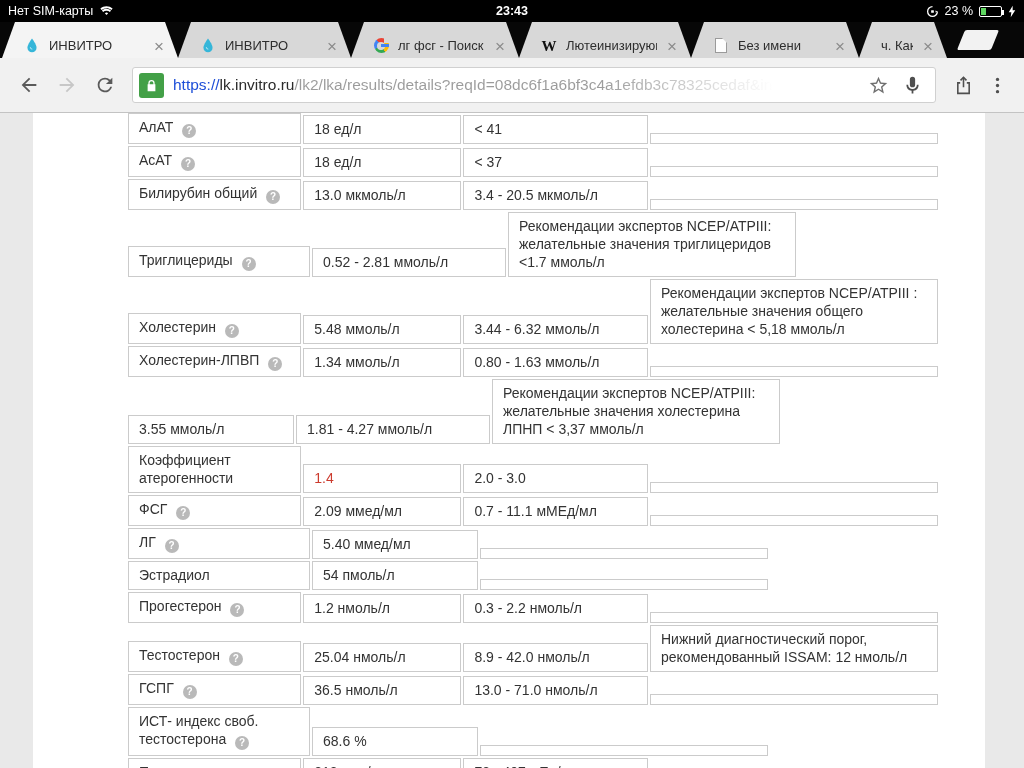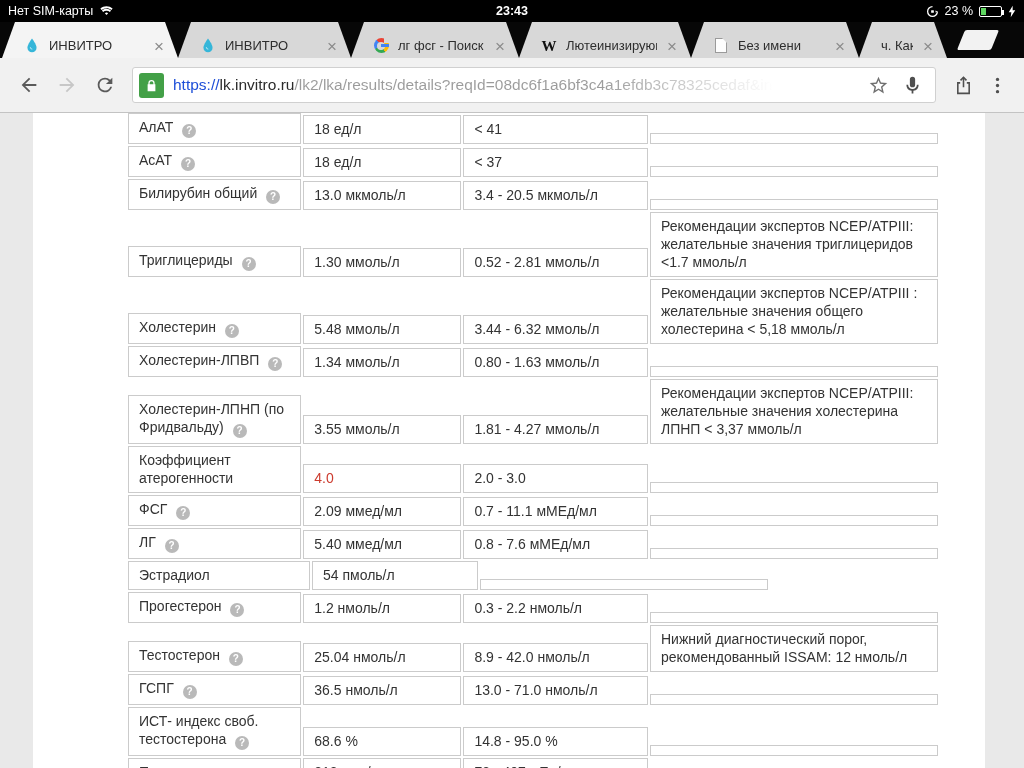--- a/index.html
+++ b/index.html
@@ -271,64 +271,61 @@
 
   <div class="result-row">
     <div class="cell c-name"><span class="nm">Билирубин общий</span> <span class="help-icon">?</span></div>
     <div class="cell c-result">13.0 мкмоль/л</div>
     <div class="cell c-ref">3.4 - 20.5 мкмоль/л</div>
     <div class="cell c-comm"></div>
   </div>
 
   <div class="result-row">
     <div class="cell c-name"><span class="nm">Триглицериды</span> <span class="help-icon">?</span></div>
-    <div class="cell c-result">1.30 ммоль/л</div>
     <div class="cell c-ref">0.52 - 2.81 ммоль/л</div>
     <div class="cell c-comm">Рекомендации экспертов NCEP/ATPIII: желательные значения триглицеридов &lt;1.7 ммоль/л</div>
   </div>
 
   <div class="result-row">
     <div class="cell c-name"><span class="nm">Холестерин</span> <span class="help-icon">?</span></div>
     <div class="cell c-result">5.48 ммоль/л</div>
     <div class="cell c-ref">3.44 - 6.32 ммоль/л</div>
     <div class="cell c-comm">Рекомендации экспертов NCEP/ATPIII : желательные значения общего холестерина &lt; 5,18 ммоль/л</div>
   </div>
 
   <div class="result-row">
     <div class="cell c-name"><span class="nm">Холестерин-ЛПВП</span> <span class="help-icon">?</span></div>
     <div class="cell c-result">1.34 ммоль/л</div>
     <div class="cell c-ref">0.80 - 1.63 ммоль/л</div>
     <div class="cell c-comm"></div>
   </div>
 
   <div class="result-row">
-    <div class="cell c-name"><span class="nm">Холестерин-ЛПНП (по Фридвальду)</span> <span class="help-icon">?</span></div>
     <div class="cell c-result">3.55 ммоль/л</div>
     <div class="cell c-ref">1.81 - 4.27 ммоль/л</div>
     <div class="cell c-comm">Рекомендации экспертов NCEP/ATPIII: желательные значения холестерина ЛПНП &lt; 3,37 ммоль/л</div>
   </div>
 
   <div class="result-row">
     <div class="cell c-name"><span class="nm">Коэффициент атерогенности</span></div>
-    <div class="cell c-result alert">4.0</div>
+    <div class="cell c-result alert">1.4</div>
     <div class="cell c-ref">2.0 - 3.0</div>
     <div class="cell c-comm"></div>
   </div>
 
   <div class="result-row">
     <div class="cell c-name"><span class="nm">ФСГ</span> <span class="help-icon">?</span></div>
     <div class="cell c-result">2.09 ммед/мл</div>
     <div class="cell c-ref">0.7 - 11.1 мМЕд/мл</div>
     <div class="cell c-comm"></div>
   </div>
 
   <div class="result-row">
     <div class="cell c-name"><span class="nm">ЛГ</span> <span class="help-icon">?</span></div>
     <div class="cell c-result">5.40 ммед/мл</div>
-    <div class="cell c-ref">0.8 - 7.6 мМЕд/мл</div>
     <div class="cell c-comm"></div>
   </div>
 
   <div class="result-row">
     <div class="cell c-name"><span class="nm">Эстрадиол</span></div>
     <div class="cell c-result">54 пмоль/л</div>
     <div class="cell c-comm"></div>
   </div>
 
   <div class="result-row">
@@ -348,21 +345,20 @@
   <div class="result-row">
     <div class="cell c-name"><span class="nm">ГСПГ</span> <span class="help-icon">?</span></div>
     <div class="cell c-result">36.5 нмоль/л</div>
     <div class="cell c-ref">13.0 - 71.0 нмоль/л</div>
     <div class="cell c-comm"></div>
   </div>
 
   <div class="result-row">
     <div class="cell c-name"><span class="nm">ИСТ- индекс своб. тестостерона</span> <span class="help-icon">?</span></div>
     <div class="cell c-result">68.6 %</div>
-    <div class="cell c-ref">14.8 - 95.0 %</div>
     <div class="cell c-comm"></div>
   </div>
 
   <div class="result-row">
     <div class="cell c-name"><span class="nm">Пролактин</span> </div>
     <div class="cell c-result">218 мед/л</div>
     <div class="cell c-ref">73 - 407 мЕд/л</div>
     <div class="cell c-comm"></div>
   </div>
 </div>

